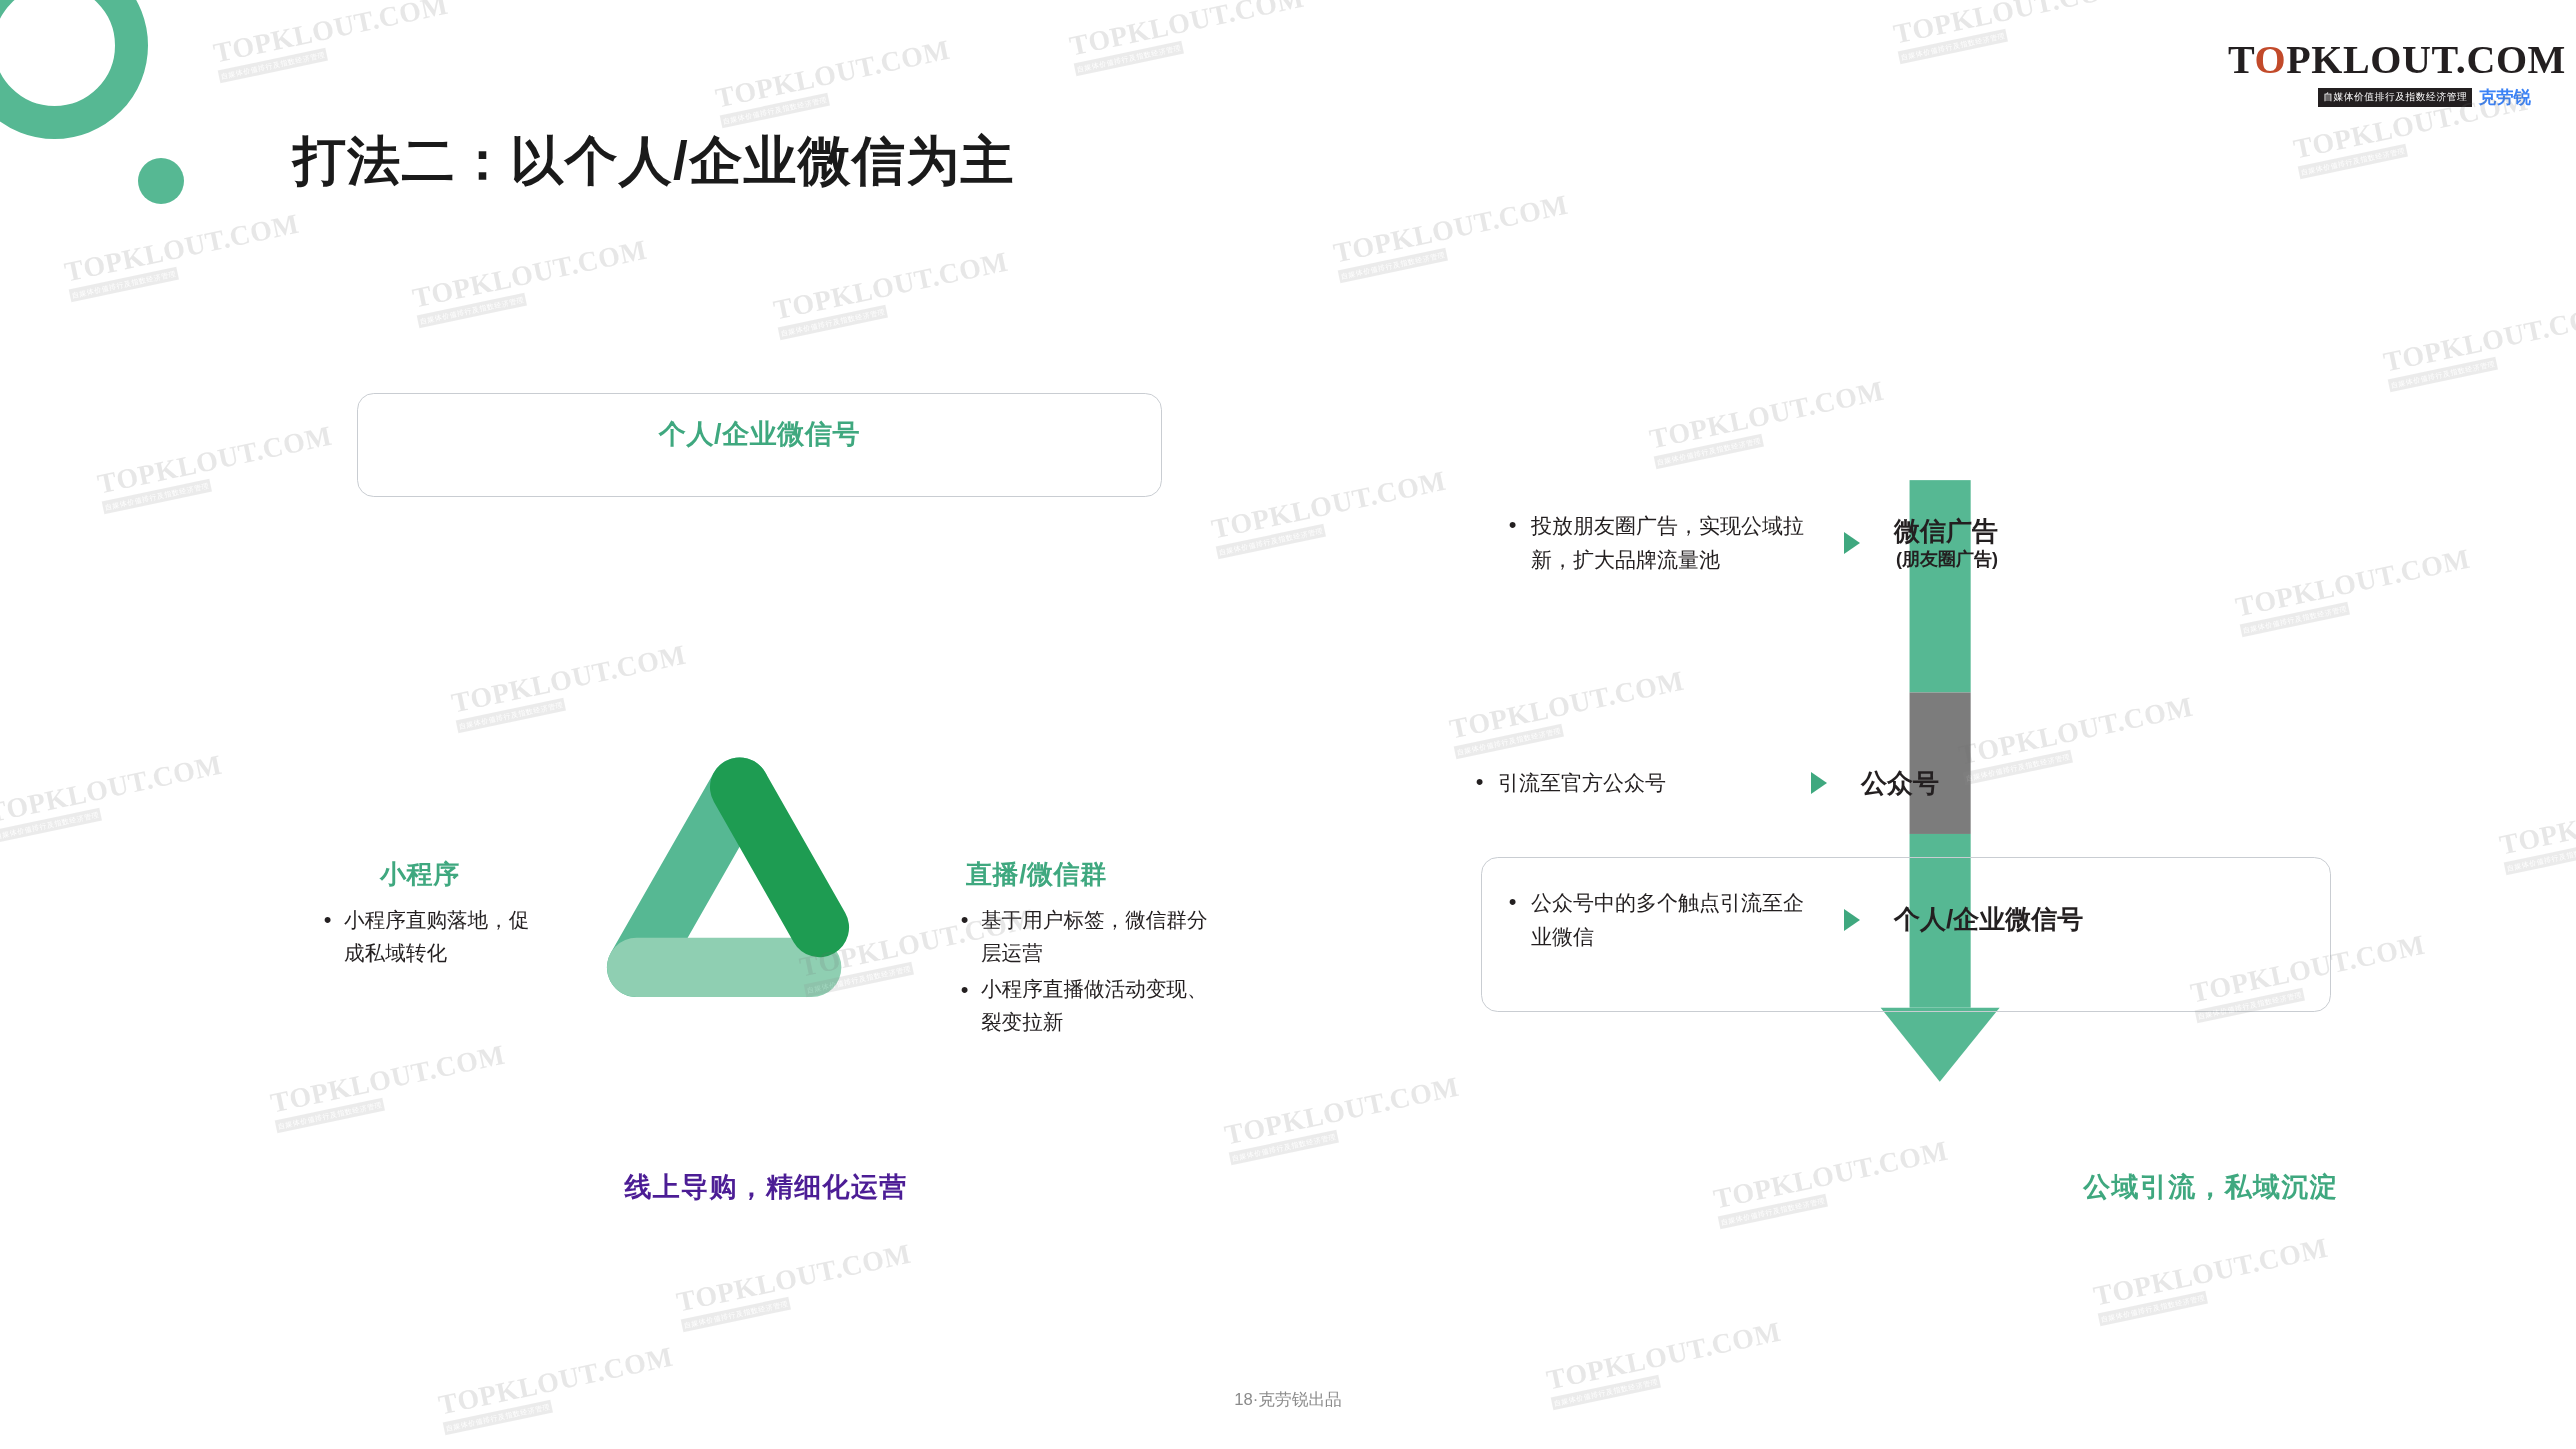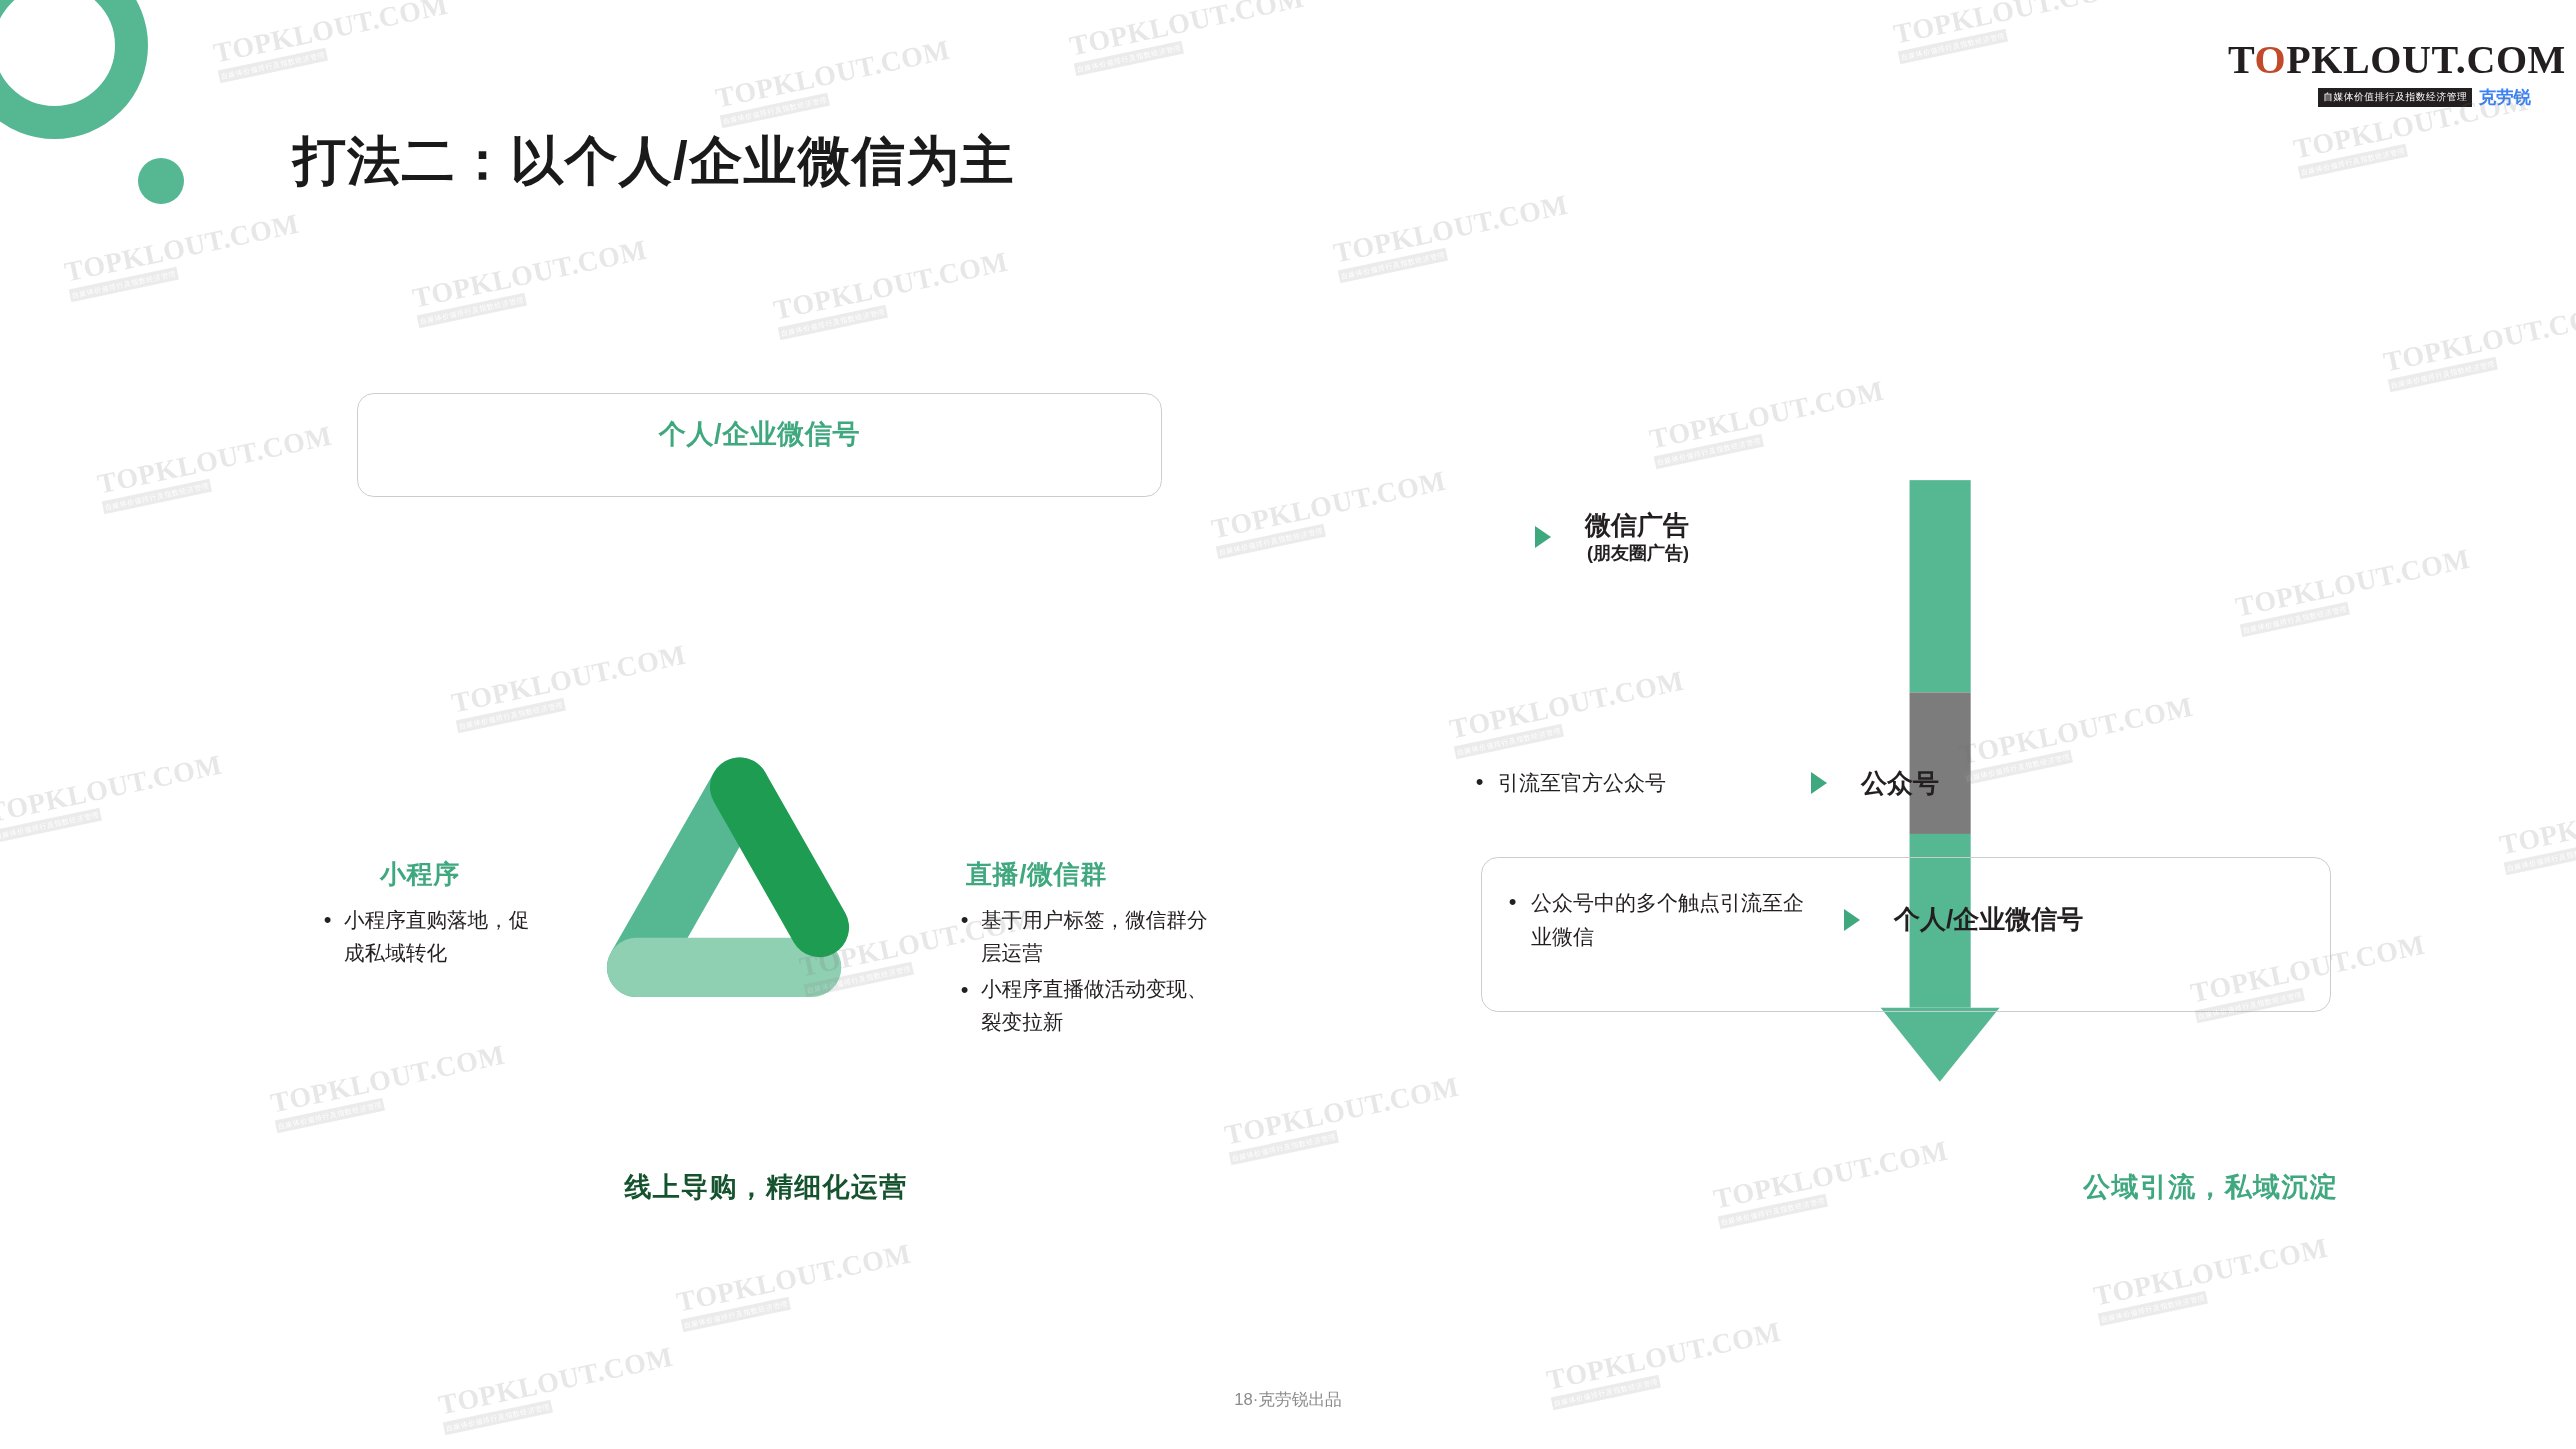--- a/index.html
+++ b/index.html
@@ -161,21 +161,21 @@
   .col-left .col-head { text-align: left; padding-left: 64px; }
   .col-right { left: 953px; top: 857px; width: 270px; }
   .col-right .col-head { text-align: left; padding-left: 13px; }
 
   .left-caption {
     position: absolute;
     left: 412px;
     top: 1169px;
     width: 708px;
     text-align: center;
-    color: #14532d;
+    color: #4c1d95;
     font-size: 27px;
     font-weight: bold;
     letter-spacing: 1.3px;
   }
 
   
   .flow-arrow {
     position: absolute;
     left: 1842px;
     top: 480px;
@@ -354,20 +354,21 @@
     <rect x="105" y="0" width="95" height="330" fill="#56b893"></rect>
     <rect x="105" y="330" width="95" height="220" fill="#7c7c7c"></rect>
     <rect x="105" y="550" width="95" height="270" fill="#56b893"></rect>
     <polygon points="60,820 245,820 152,935" fill="#56b893"></polygon>
   </svg>
 </div>
 
 <div class="flow-card"></div>
 
 <div class="flow-row row1">
+  <div class="flow-text">投放朋友圈广告，实现公域拉新，扩大品牌流量池</div>
   <div class="tri-wrap">
     <span class="tri"></span>
   </div>
   <div class="flow-label">
     <span>微信广告</span>
     <span class="sub">(朋友圈广告)</span>
   </div>
 </div>
 
 <div class="flow-row row2">

